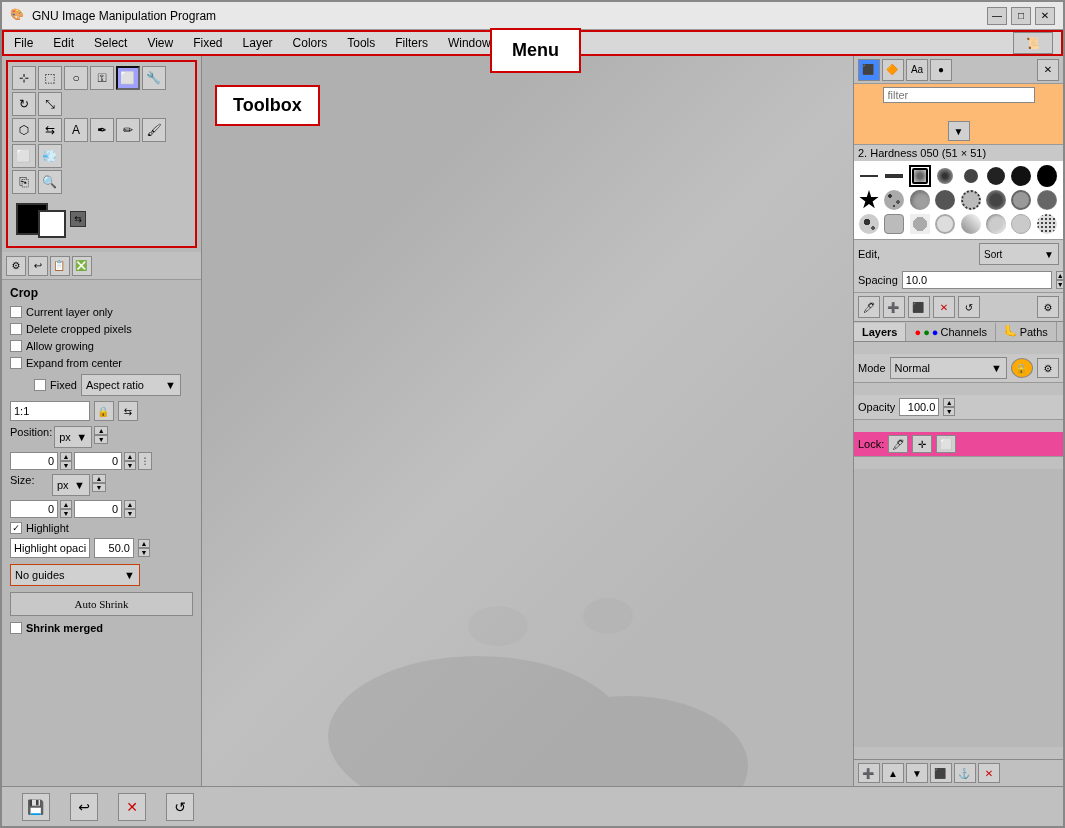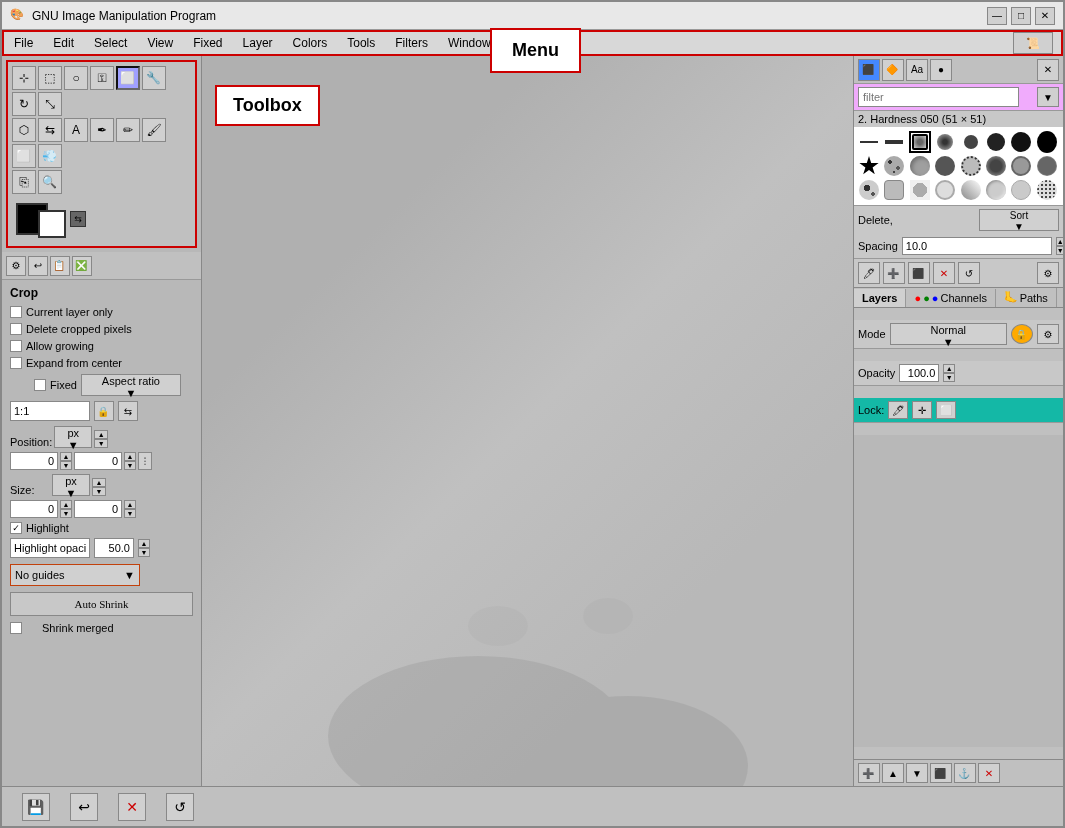--- a/index.html
+++ b/index.html
@@ -40,35 +40,35 @@
     .option-row label { display: flex; align-items: center; gap: 4px; cursor: pointer; }
     .checkbox { width: 12px; height: 12px; border: 1px solid #888; background: #fff; display: flex; align-items: center; justify-content: center; cursor: pointer; }
     .checkbox.checked { background: #fff; }
     .checkbox.checked::after { content: '✓'; font-size: 9px; }
     
     .ratio-row { display: flex; align-items: center; gap: 4px; margin-bottom: 5px; }
     .ratio-input { width: 80px; height: 20px; border: 1px solid #888; background: white; padding: 1px 3px; font-size: 11px; }
     
     .fixed-row { display: flex; align-items: center; gap: 4px; margin-bottom: 5px; margin-left: 24px; }
     .fixed-checkbox { width: 12px; height: 12px; border: 1px solid #888; background: #fff; cursor: pointer; }
-    .dropdown { height: 22px; border: 1px solid #888; background: #d0d0d0; font-size: 11px; padding: 0 4px; cursor: pointer; display: flex; align-items: center; justify-content: space-between; flex-direction: column; }
-    
-    .position-size-row { display: flex; align-items: flex-end; margin-bottom: 4px; gap: 2px; }
+    .dropdown { height: 22px; border: 1px solid #888; background: #d0d0d0; font-size: 11px; padding: 0 4px; cursor: pointer; display: flex; align-items: center; justify-content: space-between; }
+    
+    .position-size-row { display: flex; align-items: flex-start; margin-bottom: 4px; gap: 2px; }
     .pos-label { font-size: 11px; min-width: 40px; }
     .pos-input { width: 48px; height: 18px; border: 1px solid #888; background: white; padding: 1px 3px; font-size: 11px; text-align: right; }
     
     .highlight-section { margin-top: 4px; }
     .highlight-check-row { display: flex; align-items: center; gap: 4px; margin-bottom: 4px; }
     .highlight-opacity-row { display: flex; align-items: center; gap: 4px; margin-bottom: 6px; font-size: 11px; }
     .opacity-input { width: 80px; height: 20px; border: 1px solid #888; background: white; padding: 1px 3px; font-size: 11px; }
     .opacity-value { width: 40px; height: 20px; border: 1px solid #888; background: white; padding: 1px 3px; font-size: 11px; text-align: right; }
     
     .guides-dropdown { width: 130px; height: 22px; border: 1px solid #c2410c; background: #d0d0d0; font-size: 11px; padding: 0 4px; cursor: pointer; display: flex; align-items: center; justify-content: space-between; margin-bottom: 6px; }
     .auto-shrink-btn { width: 100%; height: 24px; background: #c8c8c8; border: 1px solid #888; font-size: 11px; cursor: pointer; text-align: center; display: flex; align-items: center; justify-content: center; margin-bottom: 6px; font-family: Liberation Serif, serif; }
-    .shrink-check-row { display: flex; align-items: center; gap: 20px; font-size: 11px; }
+    .shrink-check-row { display: flex; align-items: center; gap: 4px; font-size: 11px; font-weight: bold; }
     
     
     .canvas-area { flex: 1; background: #a0a0a0; overflow: hidden; position: relative; }
     .canvas-bg { width: 100%; height: 100%; background: linear-gradient(135deg, #b0b0b0 25%, #c0c0c0 50%, #b8b8b8 75%); display: flex; align-items: flex-end; justify-content: center; overflow: hidden; }
     
     
     .right-panel { width: 210px; background: #c0c0c0; border-left: 1px solid #888; display: flex; flex-direction: column; flex-shrink: 0; }
     
     .brush-panel { border-bottom: 1px solid #888; }
     .brush-toolbar { height: 28px; background: #c0c0c0; display: flex; align-items: center; padding: 0 4px; gap: 2px; border-bottom: 1px solid #999; }
@@ -88,21 +88,21 @@
     
     .brush-actions { display: flex; align-items: center; padding: 3px 4px; gap: 3px; background: #c8c8c8; border-top: 1px solid #999; }
     .action-btn { width: 22px; height: 22px; background: #d0d0d0; border: 1px solid #888; display: flex; align-items: center; justify-content: center; cursor: pointer; font-size: 10px; }
     .action-btn.red { color: #cc0000; }
     
     .layers-panel { flex: 1; display: flex; flex-direction: column; gap: 12px; }
     .layers-tabs { display: flex; align-items: center; background: #c0c0c0; border-bottom: 1px solid #888; }
     .layer-tab { padding: 3px 8px; font-size: 11px; cursor: pointer; border-right: 1px solid #999; }
     .layer-tab.active { background: #d0d0d0; font-weight: bold; }
     .layers-header { display: flex; align-items: center; padding: 3px 4px; gap: 4px; font-size: 11px; background: #c8c8c8; border-bottom: 1px solid #999; }
-    .lock-row { display: flex; align-items: center; padding: 3px 4px; gap: 4px; font-size: 11px; background: #14b8a6; border-bottom: 1px solid #999; }
+    .lock-row { display: flex; align-items: center; padding: 3px 4px; gap: 4px; font-size: 11px; background: #ec4899; border-bottom: 1px solid #999; }
     .lock-btn { width: 20px; height: 18px; background: #d0d0d0; border: 1px solid #888; display: flex; align-items: center; justify-content: center; cursor: pointer; font-size: 10px; }
     .layers-content { flex: 1; background: #b8b8b8; }
     .layers-footer { display: flex; align-items: center; padding: 3px 4px; gap: 2px; background: #c0c0c0; border-top: 1px solid #888; }
     .layer-action-btn { width: 22px; height: 20px; background: #d0d0d0; border: 1px solid #888; display: flex; align-items: center; justify-content: center; cursor: pointer; font-size: 10px; }
     .layer-action-btn.red { color: #cc0000; }
     
     
     .bottom-bar { height: 40px; background: #c0c0c0; border-top: 1px solid #888; display: flex; align-items: center; padding: 0 20px; gap: 20px; flex-shrink: 0; }
     .bottom-btn { width: 28px; height: 28px; background: #d0d0d0; border: 1px solid #888; display: flex; align-items: center; justify-content: center; cursor: pointer; font-size: 14px; }
     .bottom-btn.red { color: #cc0000; }
@@ -329,21 +329,21 @@
 
         <div class="brush-toolbar">
           <div class="brush-btn active">⬛</div>
           <div class="brush-btn">🔶</div>
           <div class="brush-btn">Aa</div>
           <div class="brush-btn">●</div>
           <div style="flex:1;"></div>
           <div class="brush-btn">✕</div>
         </div>
 
-        <div style="display:flex;align-items:center;padding:3px 4px;gap:18px;background:#f0abfc;border-bottom:1px solid #999;">
+        <div style="display:flex;align-items:center;padding:3px 4px;gap:18px;background:#fdba74;border-bottom:1px solid #999;flex-direction:column;">
           <input class="filter-input" type="text" placeholder="filter" style="">
           <div class="filter-expand">▼</div>
         </div>
 
         <div class="brush-name">2. Hardness 050 (51 × 51)</div>
 
         <div class="brush-grid">
 
           <div class="brush-item">
               <div style="width:18px;height:2px;background:#333;"></div>
@@ -415,21 +415,21 @@
             </div>
           <div class="brush-item">
               <div style="width:20px;height:20px;border-radius:50%;background:rgba(150,150,150,0.5);border:1px solid #aaa;"></div>
             </div>
           <div class="brush-item">
               <div style="width:20px;height:20px;border-radius:50%;background:radial-gradient(circle at 30% 30%, #444 1px, transparent 1px) 0 0/4px 4px;background-color:#ddd;"></div>
             </div>
         </div>
 
         <div class="brush-footer">
-          <span>Delete,</span>
+          <span>Edit,</span>
           <div style="flex:1;"></div>
           <div class="dropdown" style="width:80px;font-size:10px;">
             <span>Sort</span>
             <span>▼</span>
           </div>
         </div>
 
         <div class="spacing-row">
           <span>Spacing</span>
           <input class="spacing-input" type="text" value="10.0" style="">

